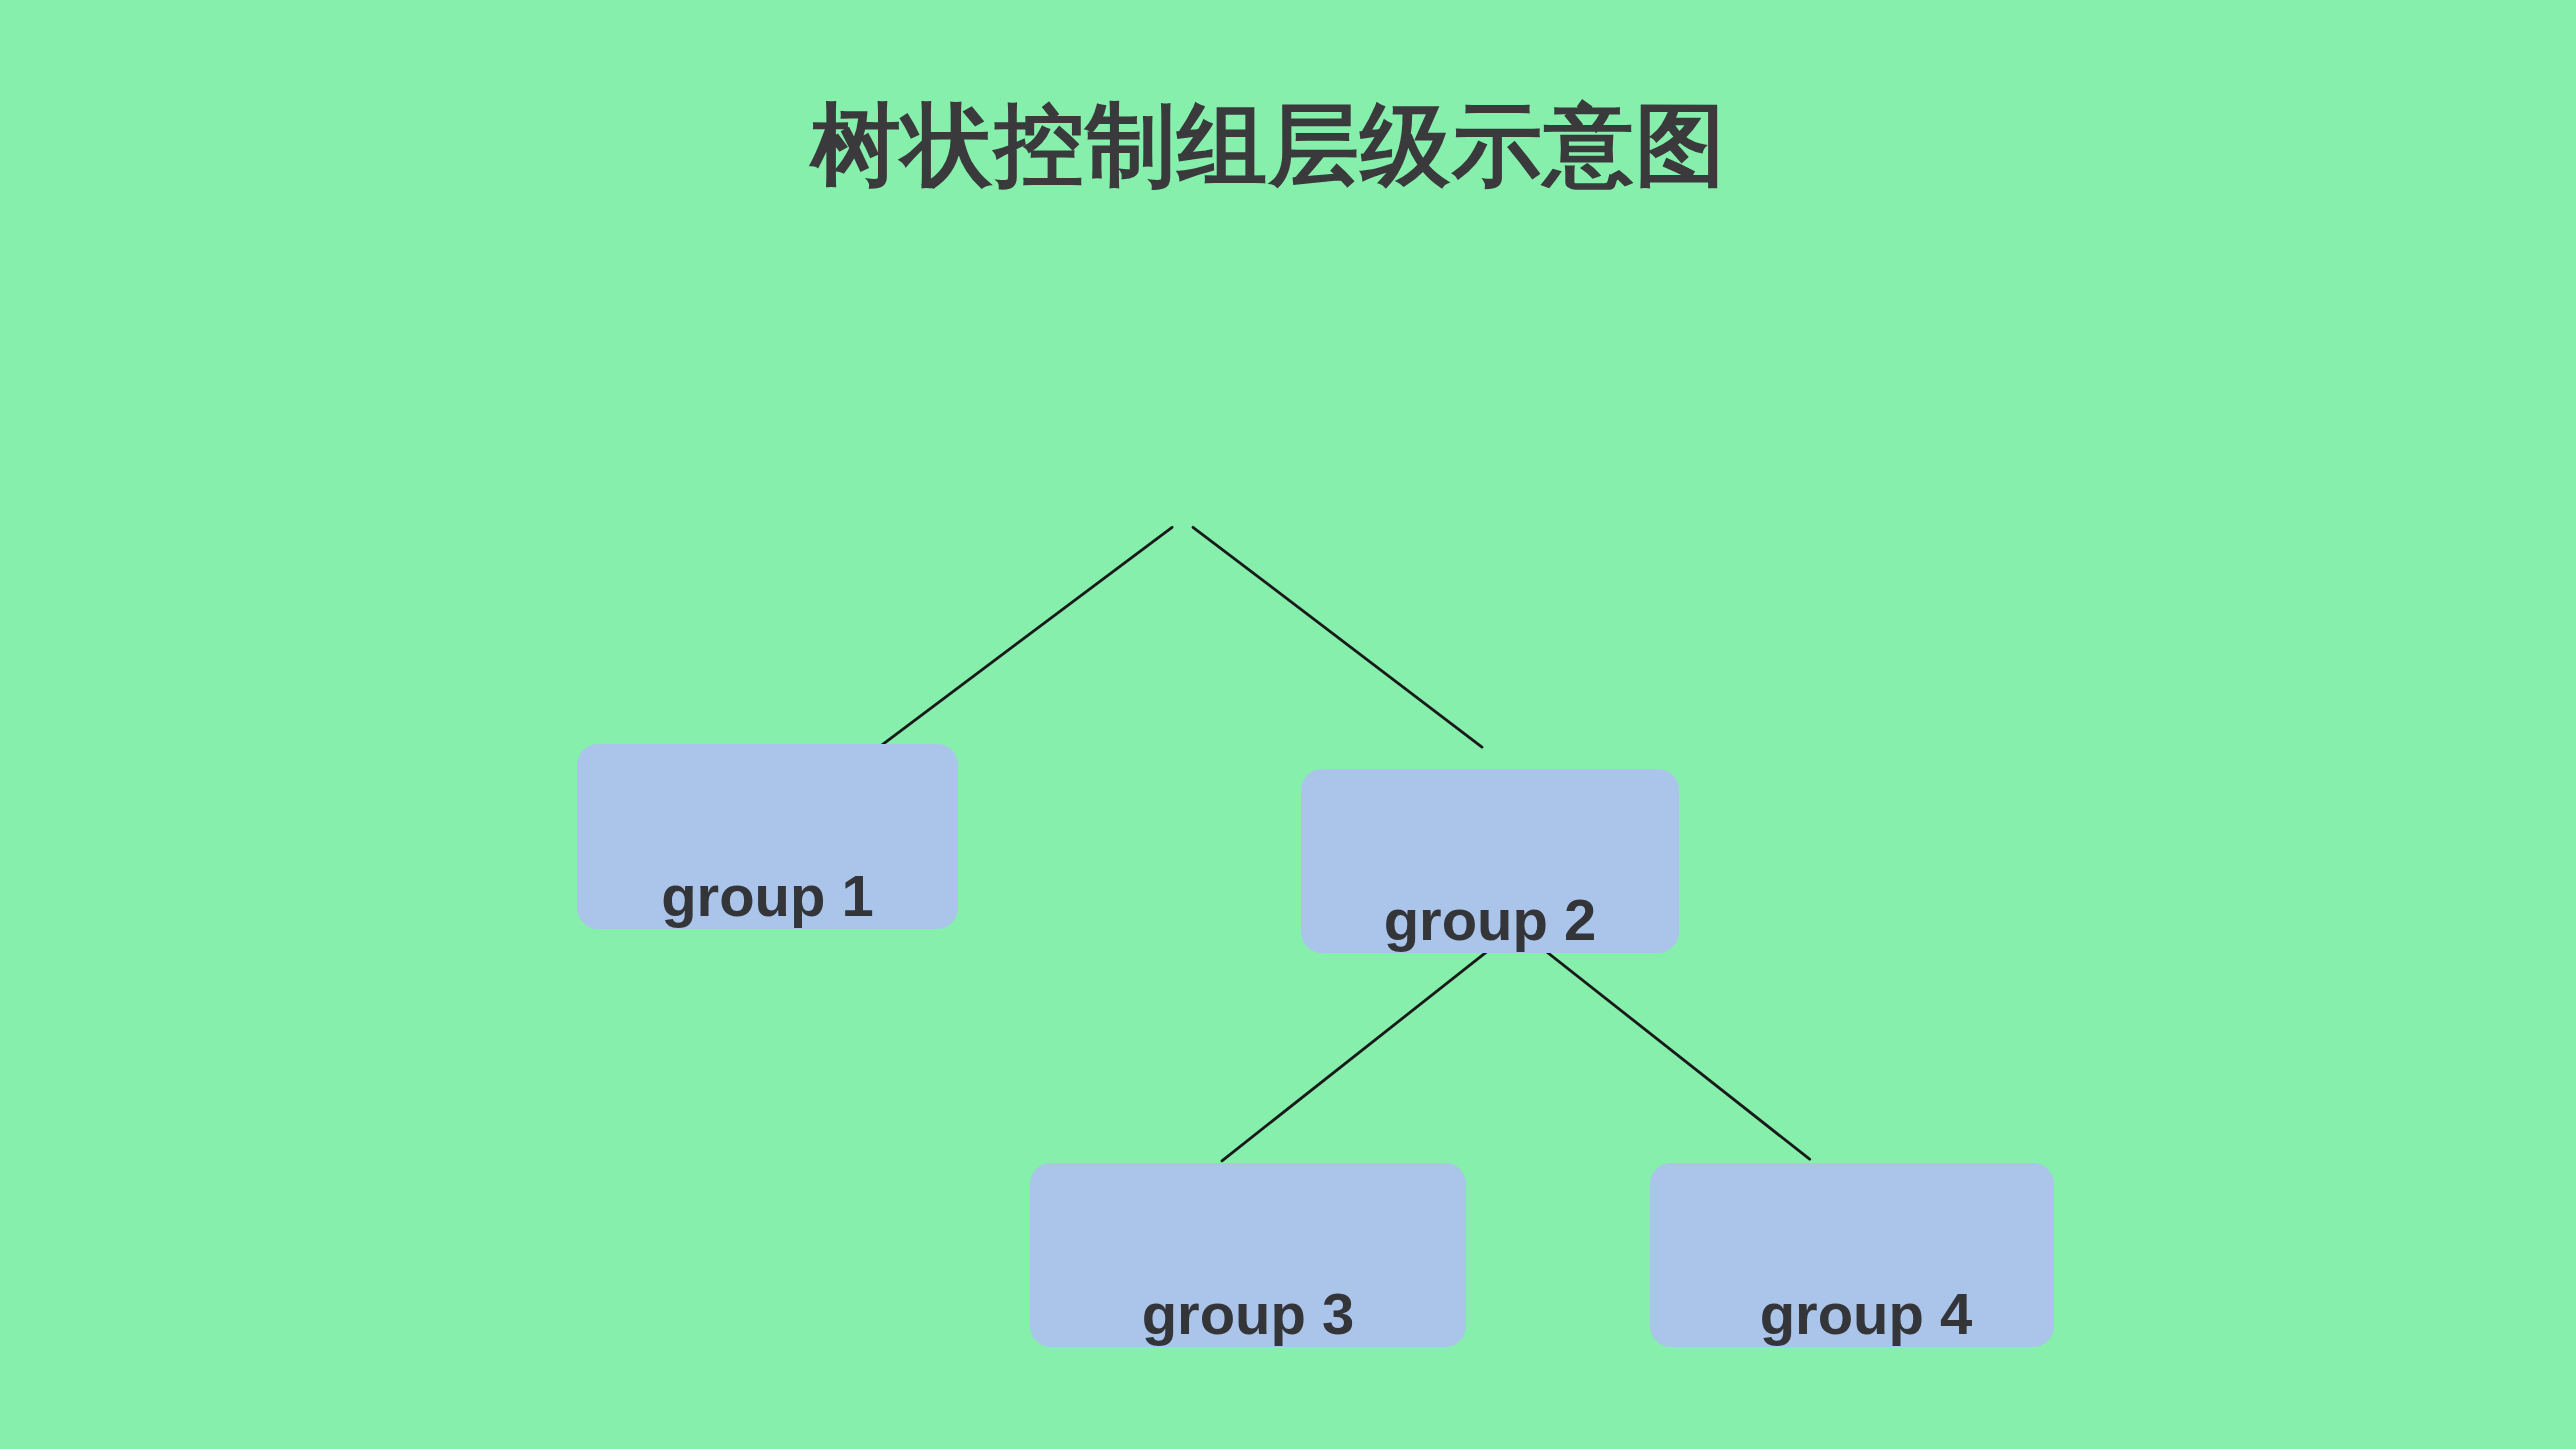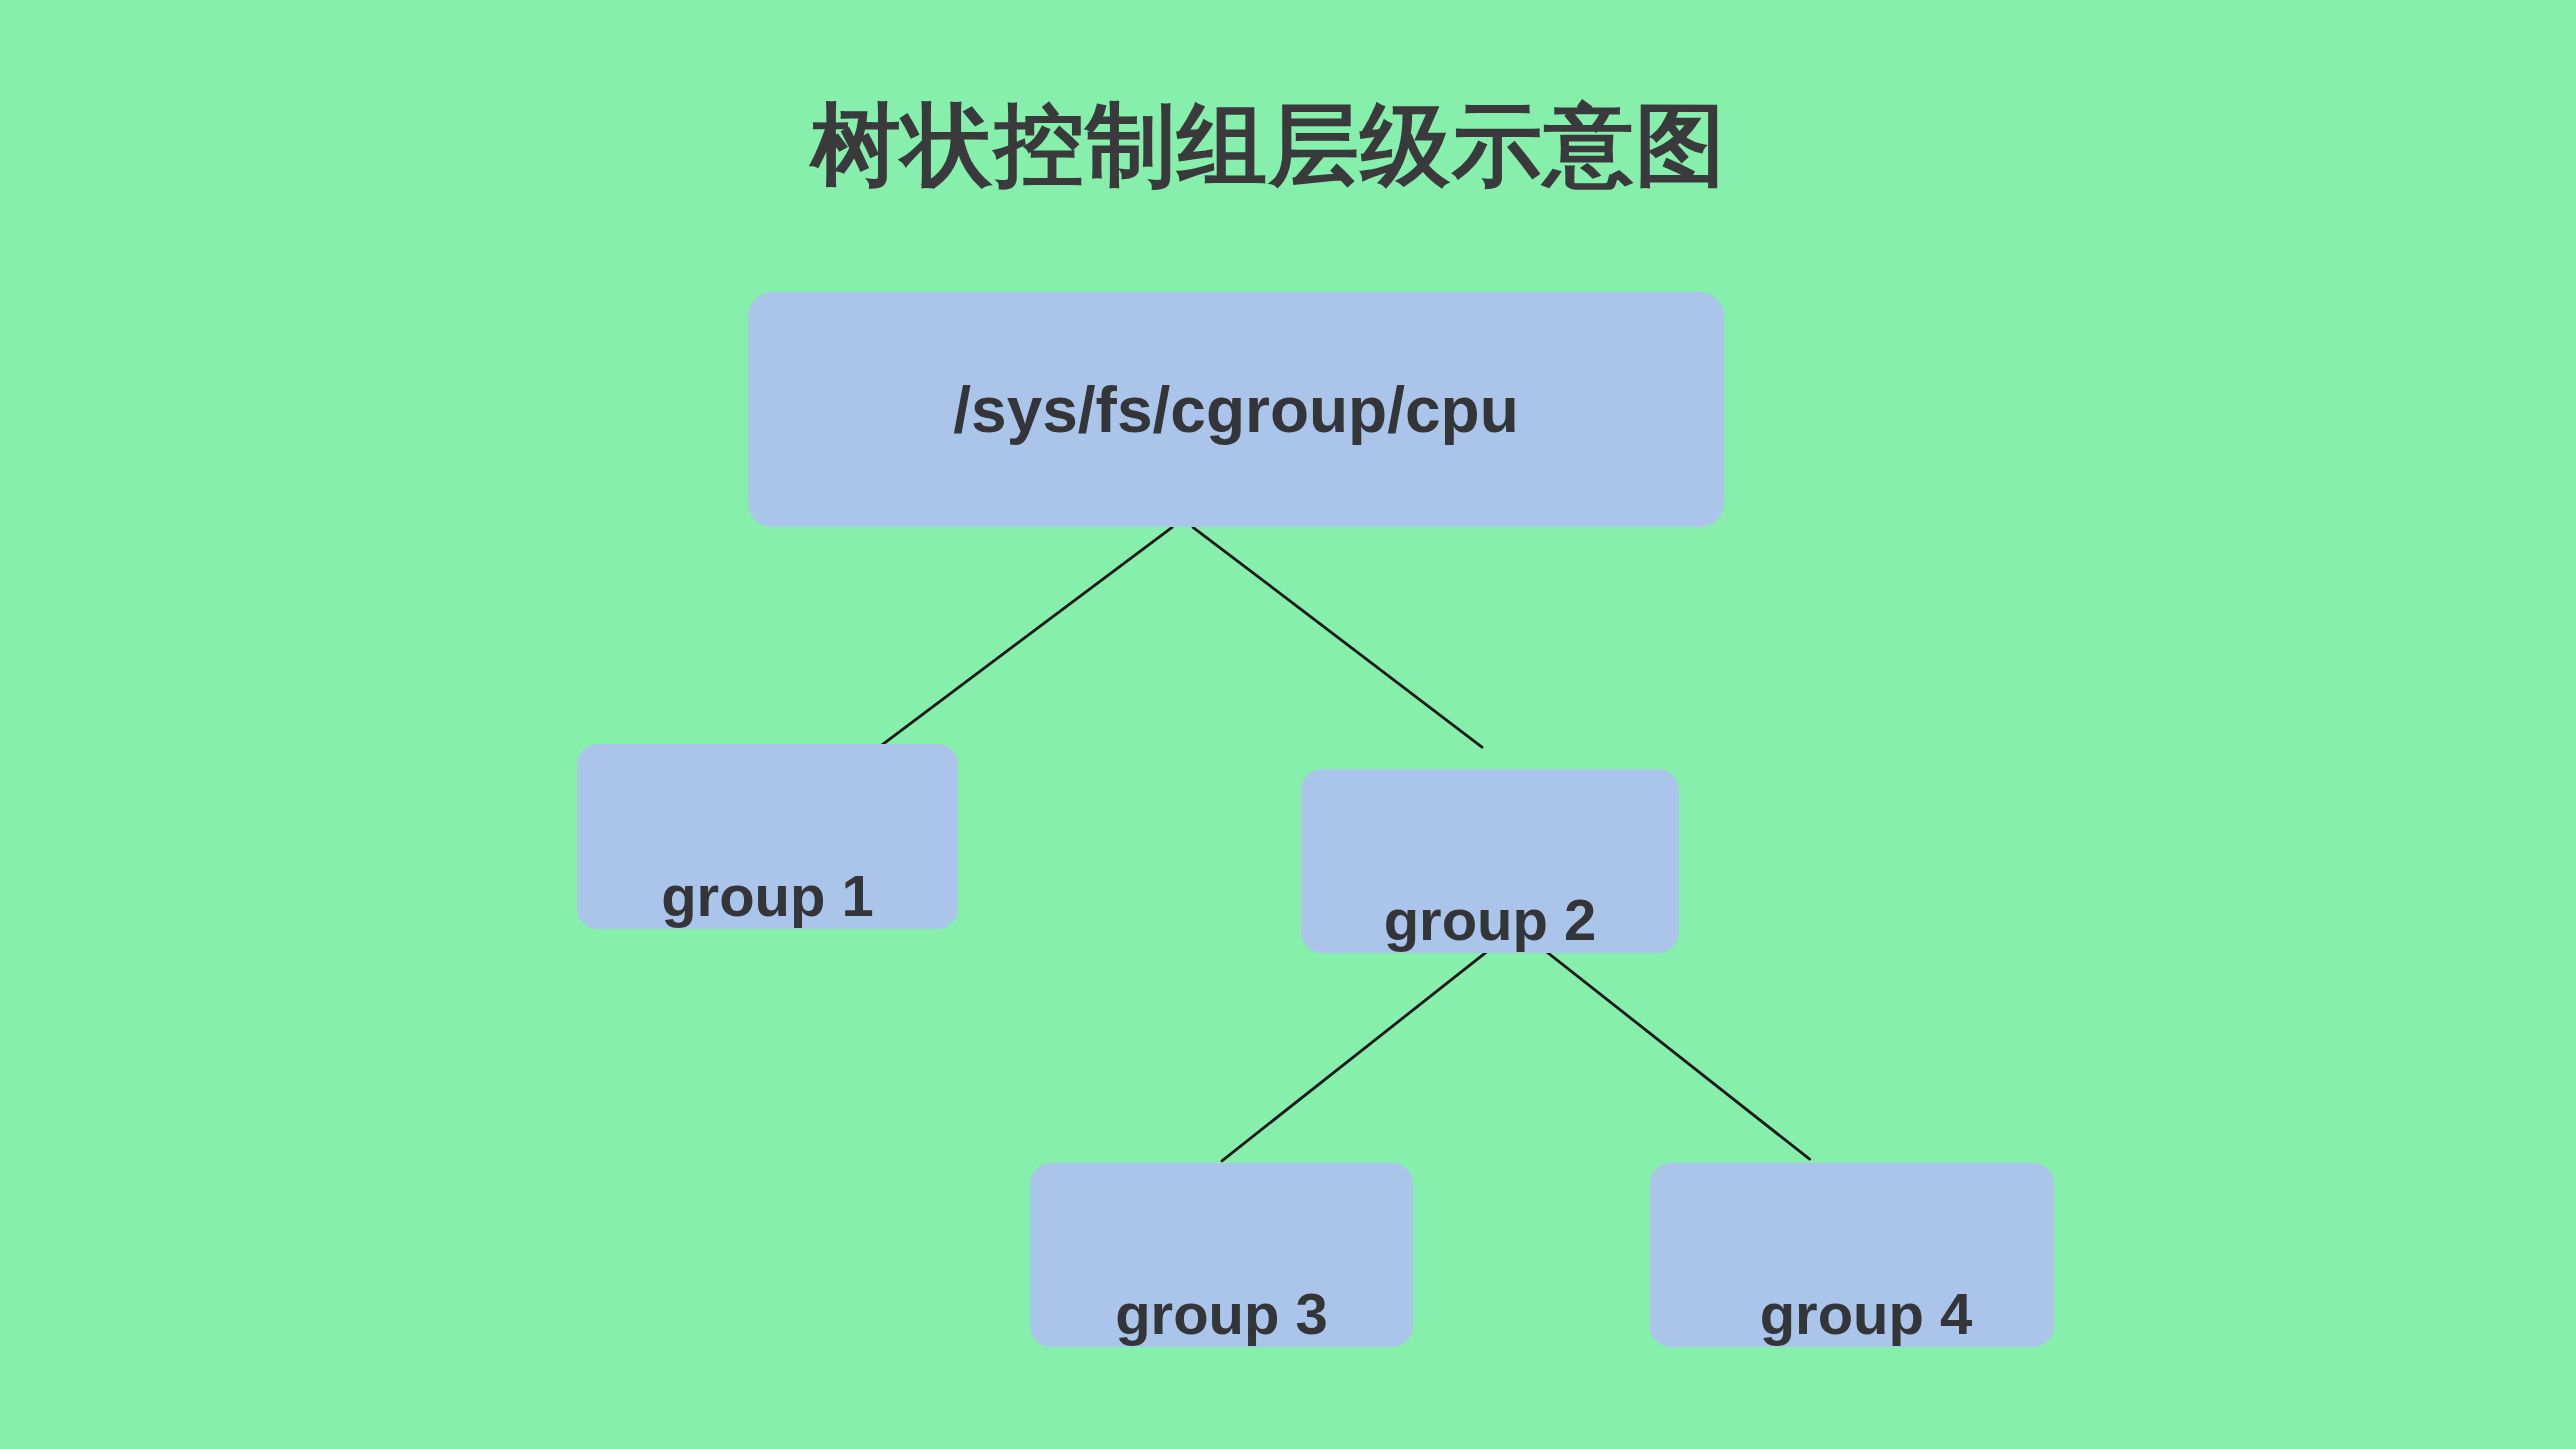--- a/index.html
+++ b/index.html
@@ -61,43 +61,40 @@
     height: 235px;
     border-radius: 24px;
     font-size: 64px;
   }
   .node-child {
     font-size: 58px;
     align-items: flex-end;
   }
   .node-group1 { left: 577px;  top: 744px;  width: 381px; height: 185px; }
   .node-group2 { left: 1301px; top: 745px;  width: 378px; height: 184px; margin-top: 24px; }
-  .node-group3 { left: 1030px; top: 1163px; width: 383px; height: 184px; }
+  .node-group3 { left: 1030px; top: 1163px; width: 436px; height: 184px; }
   .node-group4 { left: 1650px; top: 1163px; width: 376px; height: 184px; padding-left: 28px; }
   .node-label {
     white-space: nowrap;
   }
 </style>
 </head>
 <body>
 
 <div class="stage">
 
   <h1 class="diagram-title">树状控制组层级示意图</h1>
 
   <svg class="edges" viewBox="0 0 3200 1800" xmlns="http://www.w3.org/2000/svg">
     <line x1="1456" y1="655" x2="1092" y2="928"></line>
     <line x1="1482" y1="655" x2="1841" y2="928"></line>
     <line x1="1879" y1="1157" x2="1518" y2="1442"></line>
     <line x1="1889" y1="1157" x2="2248" y2="1440"></line>
   </svg>
 
-  <div class="node node-root">
-    <span class="node-label">/sys/fs/cgroup/cpu</span>
-  </div>
 
   <div class="node node-child node-group1">
     <span class="node-label">group 1</span>
   </div>
 
   <div class="node node-child node-group2">
     <span class="node-label">group 2</span>
   </div>
 
   <div class="node node-child node-group3">

